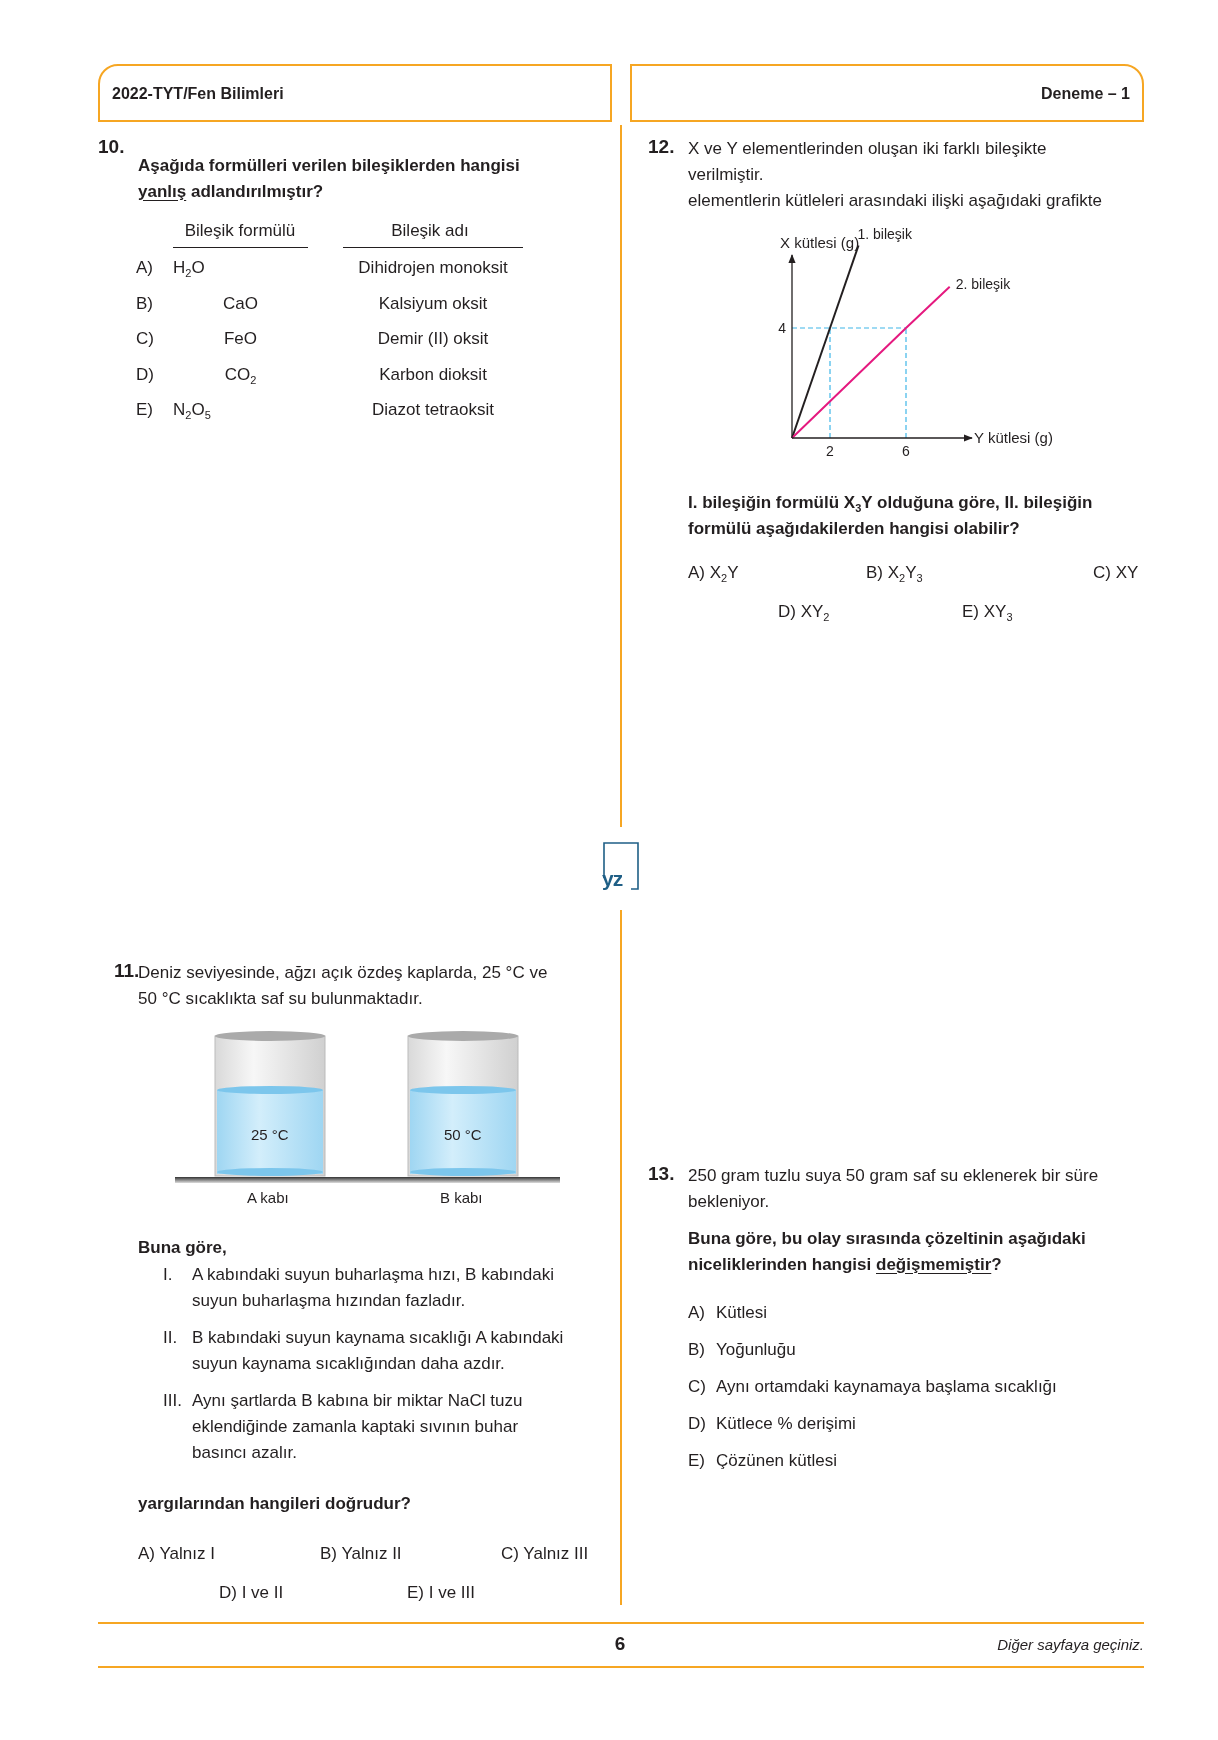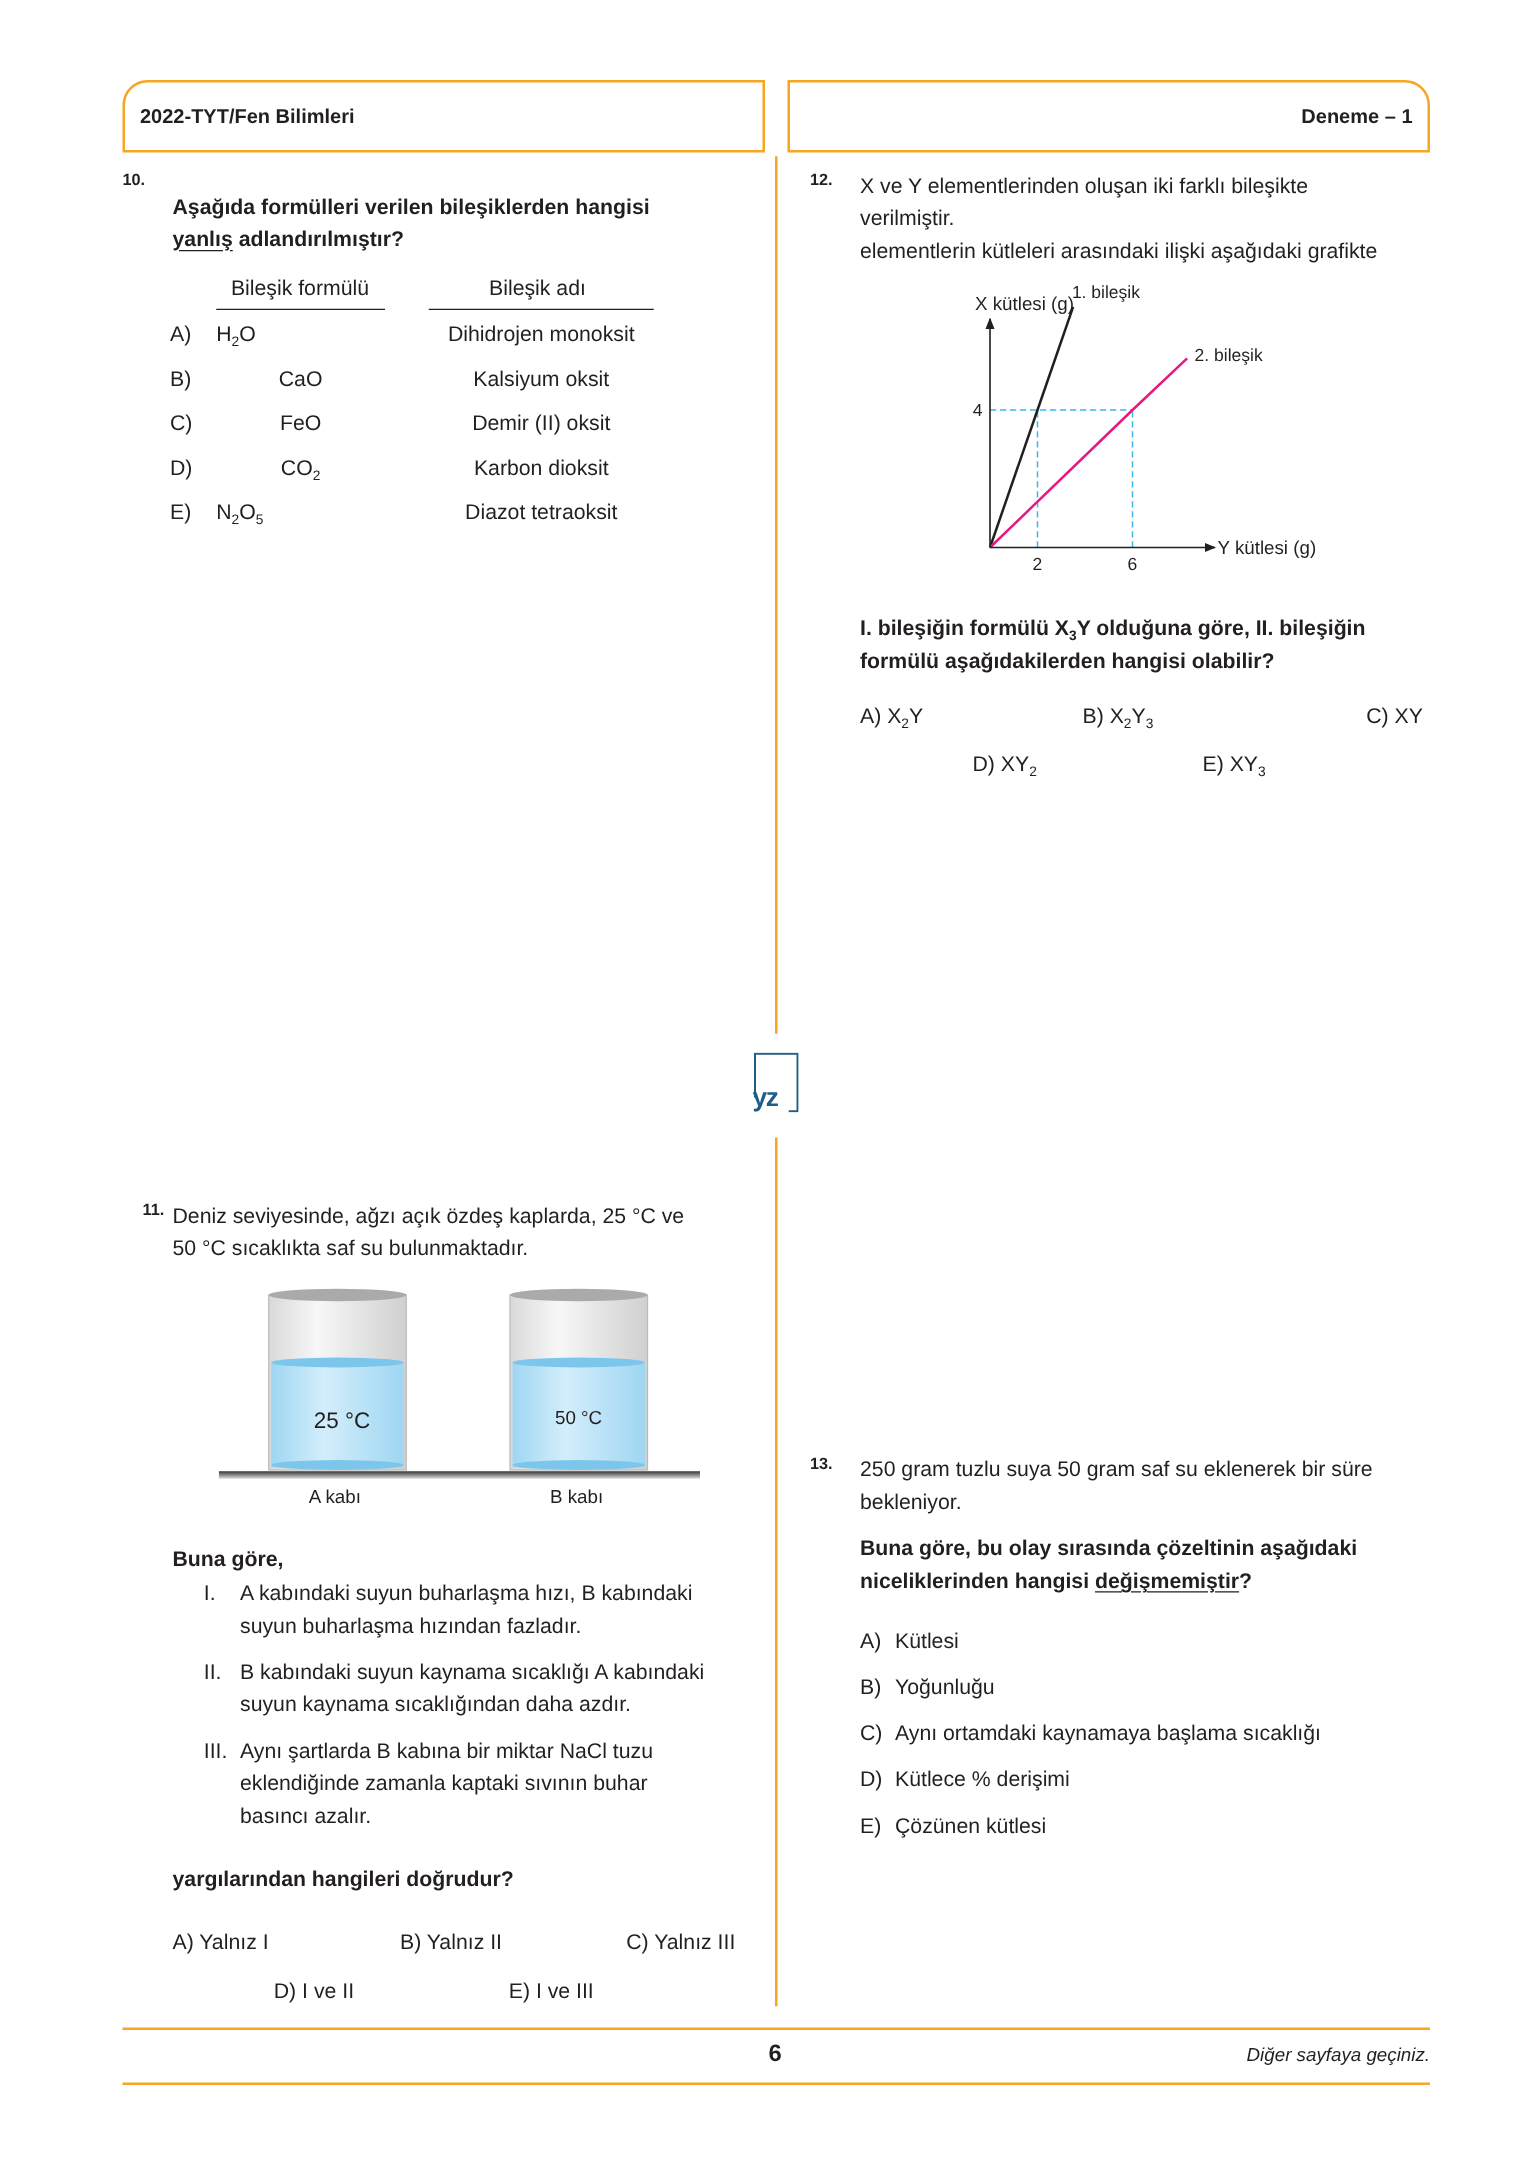--- a/index.html
+++ b/index.html
@@ -2,21 +2,21 @@
 <html><head>
 <meta charset="utf-8">
 <style>
   html,body{margin:0;padding:0;background:#fff;}
   body{width:1218px;height:1740px;position:relative;font-family:"Liberation Sans",sans-serif;color:#231f20;overflow:hidden;}
   .abs{position:absolute;}
   .hdr{position:absolute;border:2px solid #f6a623;box-sizing:border-box;}
   .hdr-left{left:98px;top:64px;width:514px;height:58px;border-top-left-radius:20px;}
   .hdr-right{left:630px;top:64px;width:514px;height:58px;border-top-right-radius:20px;}
   .hdr-text{font-weight:bold;font-size:16px;position:absolute;top:19px;}
-  .qnum{font-weight:bold;font-size:13px;}
+  .qnum{font-weight:bold;font-size:19px;}
   .t17{font-size:17px;line-height:26px;}
   .b{font-weight:bold;}
   .ul{text-decoration:underline;text-underline-offset:3px;}
   sub{font-size:11px;vertical-align:-4px;line-height:0;}
   .vline{position:absolute;left:620px;width:2px;background:#f6a623;}
   .hline{position:absolute;left:98px;width:1046px;height:2px;background:#f6a623;}
   .tbl-hdr{position:absolute;font-size:17px;text-align:center;}
   .tbl-rule{position:absolute;height:1px;background:#231f20;}
   .tbl-cell{position:absolute;font-size:17px;}
 </style>
@@ -113,21 +113,21 @@
     </g>
     <g>
       <rect x="233" y="6" width="110" height="140" fill="url(#glass)" stroke="#bbb"></rect>
       <ellipse cx="288" cy="6" rx="55" ry="5" fill="#aaa"></ellipse>
       <rect x="235" y="60" width="106" height="84" fill="url(#water)"></rect>
       <ellipse cx="288" cy="60" rx="53" ry="4" fill="#7cc6ec"></ellipse>
       <ellipse cx="288" cy="142" rx="53" ry="4" fill="#7cc6ec"></ellipse>
     </g>
     <rect x="0" y="147" width="385" height="6" fill="url(#floor)"></rect>
   </svg>
-  <span class="abs" style="left:76px;top:96px;font-size:18px;">25 °C</span>
+  <span class="abs" style="left:76px;top:96px;font-size:15px;">25 °C</span>
   <span class="abs" style="left:269px;top:96px;font-size:15px;">50 °C</span>
   <span class="abs" style="left:72px;top:159px;font-size:15px;">A kabı</span>
   <span class="abs" style="left:265px;top:159px;font-size:15px;">B kabı</span>
 </div>
 
 <div class="abs t17 b" style="left:138px;top:1235px;">Buna göre,</div>
 <div id="q11-statements">
     <div class="abs t17" style="left:163px;top:1262px;width:440px;">
       <span class="abs" style="left:0;top:0;">I.</span>
       <div class="abs" style="left:29px;top:0;width:410px;">

